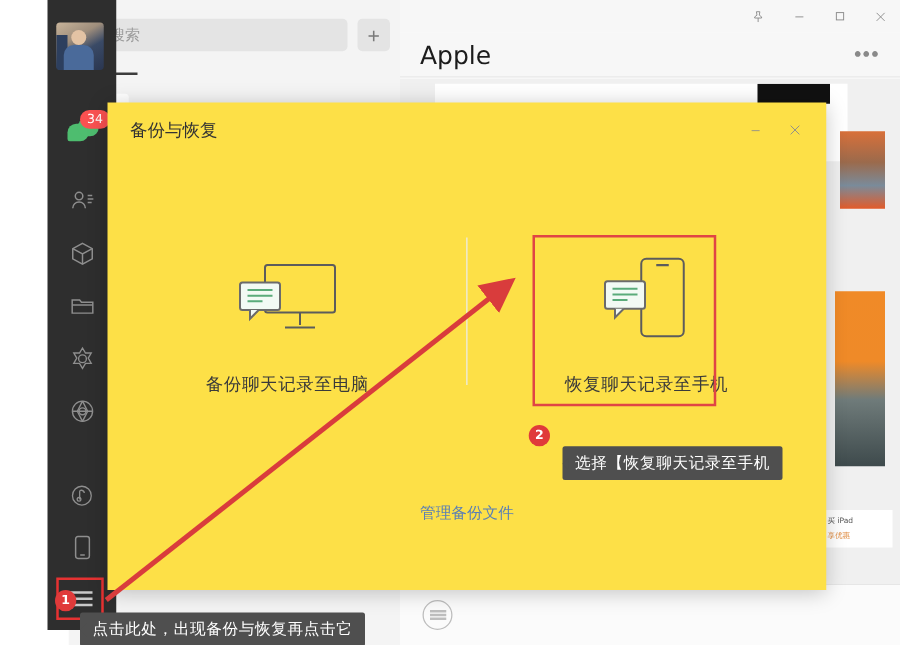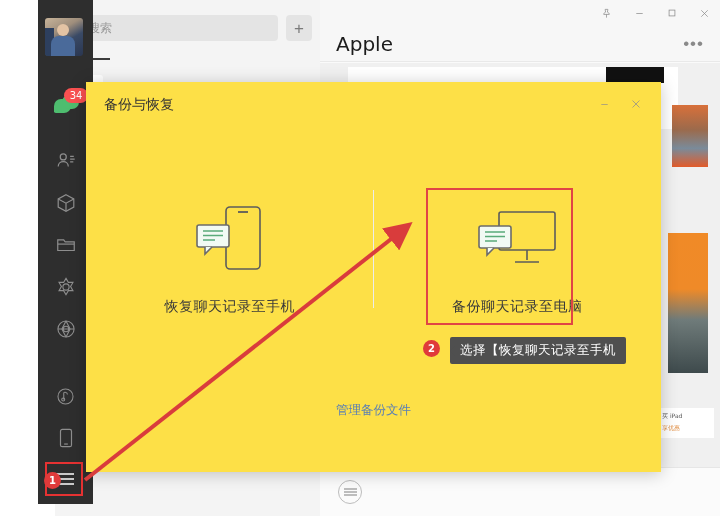--- a/index.html
+++ b/index.html
@@ -329,20 +329,21 @@
   
   .tooltip {
     position: absolute;
     background: #4f4f4f; color: #fff;
     font-size: 12.5px;
     padding: 5px 10px;
     border-radius: 2px;
     white-space: nowrap;
     z-index: 45;
     letter-spacing: .5px;
+    margin-top: 20px;
   }
   .tooltip::before {
     content: "";
     position:absolute; left: -5px; top: 50%;
     margin-top: -5px;
     border: 5px solid transparent;
     border-right-color: #4f4f4f;
   }
   #tip-1 { left: 64px; top: 470px; }
   #tip-2 { left: 450px; top: 337px; }
@@ -556,56 +557,57 @@
           <path d="M5 5l14 14M19 5L5 19"></path>
         </svg>
     </div>
 
     <div class="opt-sep"></div>
 
     <div class="dlg-options">
       <div class="opt">
         <div class="opt-icon">
           <svg width="92" height="70" viewBox="0 0 92 70" fill="none" stroke="#5c5c5c" stroke-width="1.6">
+            <rect x="28" y="8" width="56" height="38" rx="2"></rect>
+            <path d="M56 46v10M44 58h24"></path>
+            <rect x="8" y="22" width="32" height="22" rx="2" fill="#f2faf4" stroke="#6b6b6b"></rect>
+            <path d="M16 44l0 7 7-7" fill="#f2faf4" stroke="#6b6b6b"></path>
+            <path d="M14 28h20M14 32.5h20M14 37h12" stroke="#5aab7a" stroke-width="1.6"></path>
+          </svg>
+        </div>
+        <div class="opt-label">备份聊天记录至电脑</div>
+      </div>
+
+      <div class="opt">
+        <div class="opt-icon">
+          <svg width="92" height="70" viewBox="0 0 92 70" fill="none" stroke="#5c5c5c" stroke-width="1.6">
             <rect x="42" y="3" width="34" height="62" rx="4"></rect>
             <path d="M54 8h10" stroke-width="1.8"></path>
             <rect x="13" y="21" width="32" height="22" rx="2" fill="#f2faf4" stroke="#6b6b6b"></rect>
             <path d="M21 43l0 7 7-7" fill="#f2faf4" stroke="#6b6b6b"></path>
             <path d="M19 27h20M19 31.5h20M19 36h12" stroke="#5aab7a" stroke-width="1.6"></path>
           </svg>
         </div>
         <div class="opt-label">恢复聊天记录至手机</div>
       </div>
-
-      <div class="opt">
-        <div class="opt-icon">
-          <svg width="92" height="70" viewBox="0 0 92 70" fill="none" stroke="#5c5c5c" stroke-width="1.6">
-            <rect x="28" y="8" width="56" height="38" rx="2"></rect>
-            <path d="M56 46v10M44 58h24"></path>
-            <rect x="8" y="22" width="32" height="22" rx="2" fill="#f2faf4" stroke="#6b6b6b"></rect>
-            <path d="M16 44l0 7 7-7" fill="#f2faf4" stroke="#6b6b6b"></path>
-            <path d="M14 28h20M14 32.5h20M14 37h12" stroke="#5aab7a" stroke-width="1.6"></path>
-          </svg>
-        </div>
-        <div class="opt-label">备份聊天记录至电脑</div>
-      </div>
     </div>
 
     <div class="manage-link">管理备份文件</div>
   </div>
 
   <div class="opt-highlight"></div>
 
   <svg class="arrow-svg">
     <defs>
       <marker id="ah" markerWidth="7" markerHeight="7" refX="3" refY="3.5" orient="auto" markerUnits="strokeWidth">
         <path d="M0,0 L7,3.5 L0,7 z" fill="#d93c3c"></path>
       </marker>
     </defs>
     <line x1="85" y1="480" x2="400" y2="232" stroke="#d93c3c" stroke-width="4" marker-end="url(#ah)"></line>
   </svg>
 
   <div class="step-badge" id="badge-1">1</div>
+  <div class="tooltip" id="tip-1">点击此处，出现备份与恢复再点击它</div>
 
   <div class="step-badge" id="badge-2">2</div>
   <div class="tooltip" id="tip-2">选择【恢复聊天记录至手机</div>
 
 </div>
 
 </body></html>

